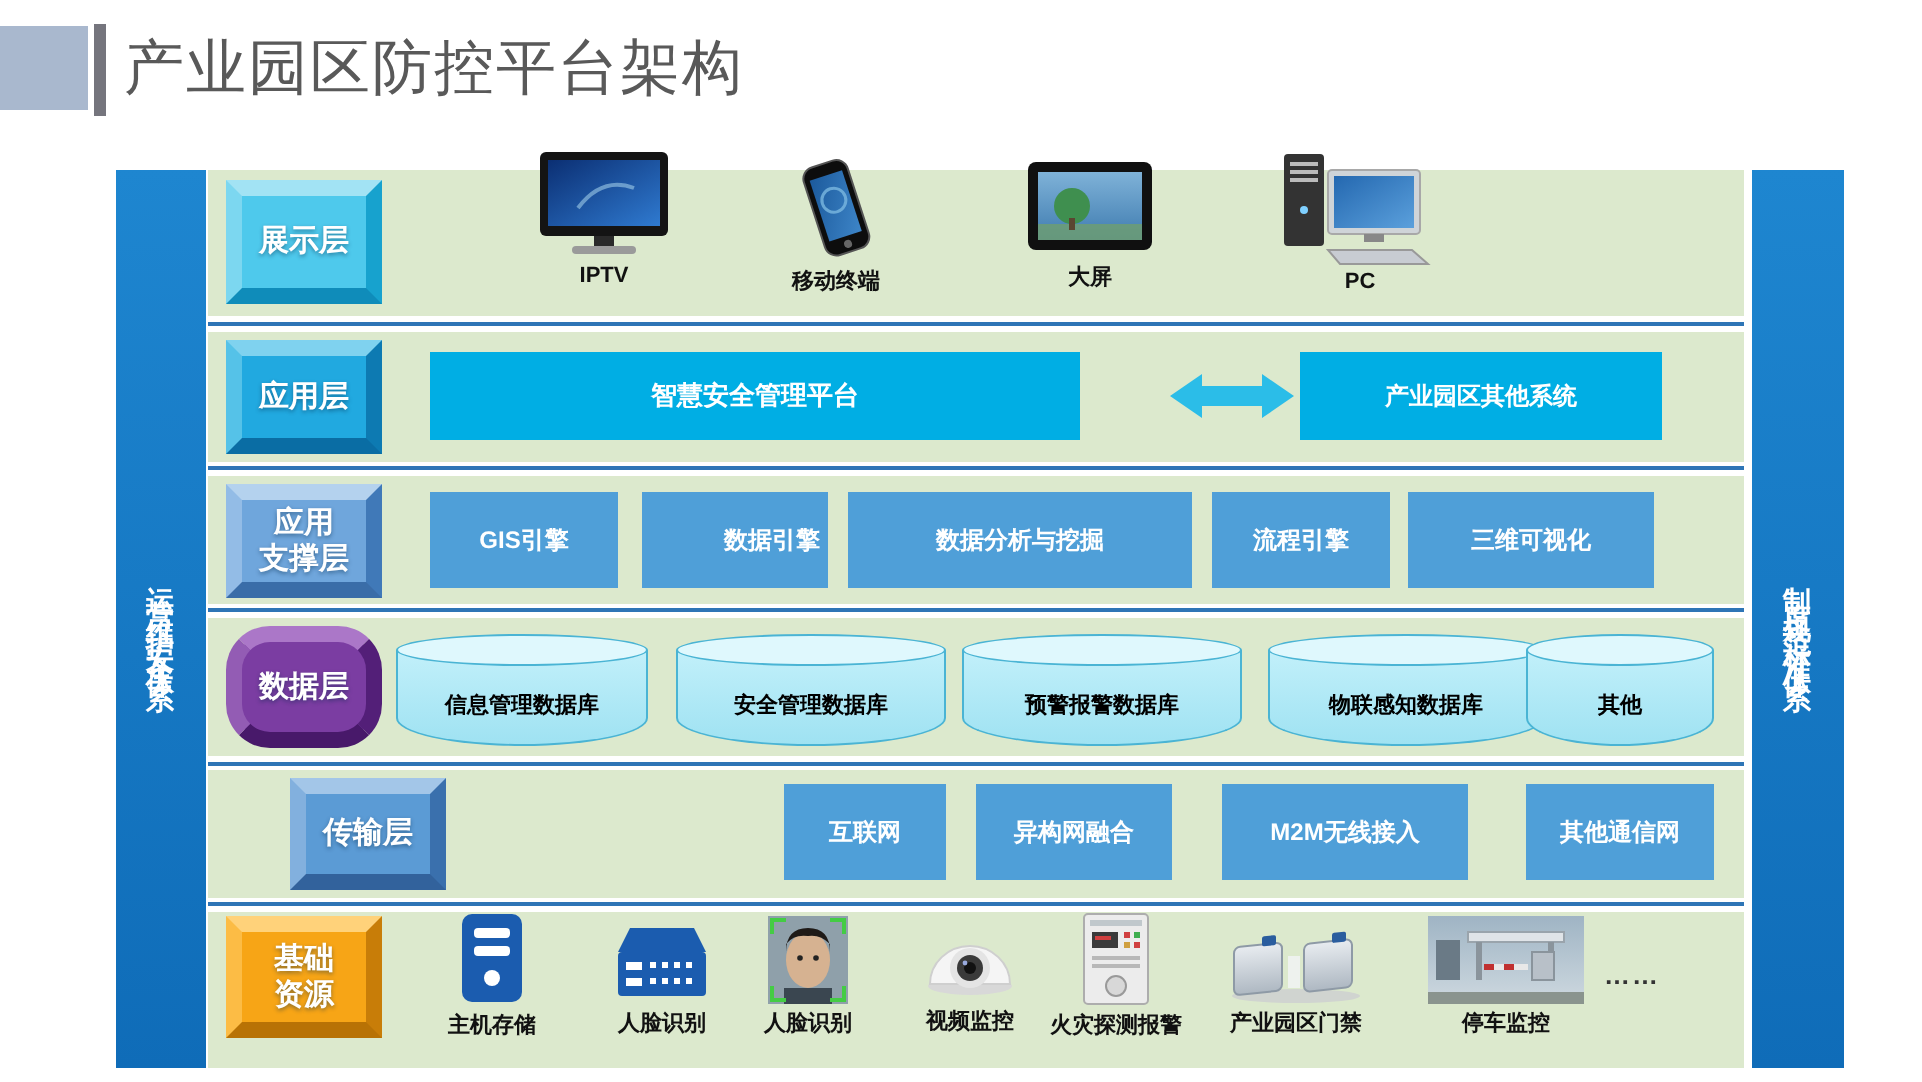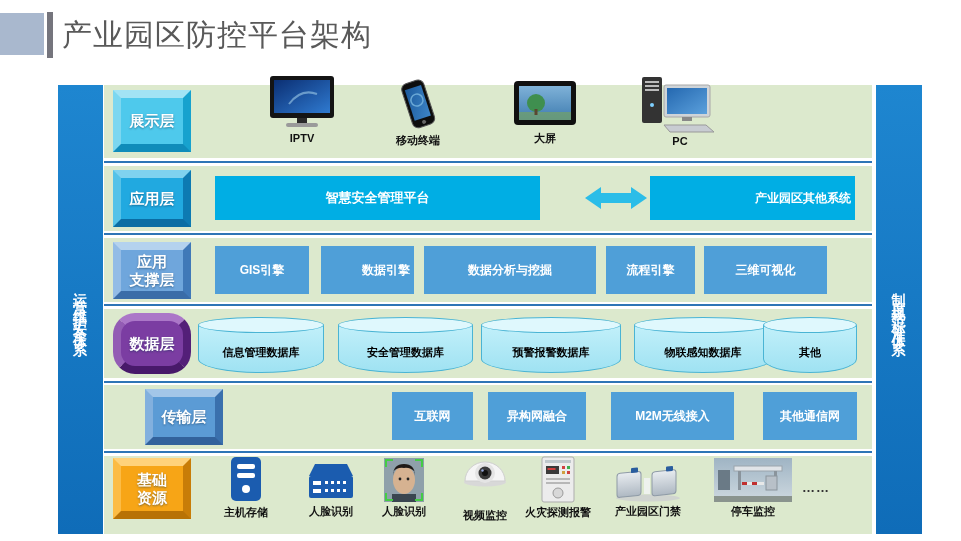--- a/index.html
+++ b/index.html
@@ -160,21 +160,21 @@
     </svg>
     <div class="cap">PC</div>
   </div>
 
   <div class="box app" style="left:215px;top:176px;width:325px;height:44px;">
     <span>智慧安全管理平台</span>
   </div>
   <svg style="position:absolute;left:584px;top:183px;" width="64" height="30">
     <polygon points="1,15 17,4 17,10 47,10 47,4 63,15 47,26 47,20 17,20 17,26" fill="#2bbde8"></polygon>
   </svg>
-  <div class="box app" style="left:650px;top:176px;width:205px;height:44px;font-size:12px;justify-content:flex-end;">
+  <div class="box app" style="left:650px;top:176px;width:181px;height:44px;font-size:12px;">
     <span>产业园区其他系统</span>
   </div>
 
   <div class="box mid" style="left:215px;top:246px;width:94px;height:48px;">
       <span>GIS引擎</span>
     </div>
   <div class="box mid" style="left:321px;top:246px;width:93px;height:48px;justify-content:flex-end;">
       <span>数据引擎</span>
     </div>
   <div class="box mid" style="left:424px;top:246px;width:172px;height:48px;">
@@ -257,21 +257,21 @@
       <rect x="0" y="0" width="40" height="44" fill="#8fa0aa"></rect>
       <rect x="8" y="36" width="24" height="8" fill="#3a4650"></rect>
       <ellipse cx="20" cy="22" rx="11" ry="14" fill="#d6b291"></ellipse>
       <path d="M9 18 Q9 6 20 6 Q31 6 31 18 L31 14 Q26 9 20 10 Q13 9 9 14 Z" fill="#1f1a17"></path>
       <circle cx="16" cy="21" r="1.4" fill="#222"></circle>
         <circle cx="24" cy="21" r="1.4" fill="#222"></circle>
       <path d="M2 9 V2 H9 M31 2 H38 V9 M38 35 V42 H31 M9 42 H2 V35" stroke="#44cc44" stroke-width="2" fill="none"></path>
     </svg>
     <div class="cap">人脸识别</div>
   </div>
-  <div class="figure" style="left:444px;top:448px;width:82px;gap:16px;">
+  <div class="figure" style="left:444px;top:459px;width:82px;">
     <svg width="48" height="42">
       <ellipse cx="24" cy="34" rx="21" ry="4.5" fill="#d8d8d8"></ellipse>
       <path d="M4 33 A20 19 0 1 1 44 33 Z" fill="#f5f5f5" stroke="#cfcfcf"></path>
       <circle cx="24" cy="25" r="10" fill="#e4e4e4"></circle>
       <circle cx="24" cy="25" r="6.5" fill="#3a3a3a"></circle>
       <circle cx="24" cy="25" r="3" fill="#111"></circle>
       <circle cx="21.5" cy="22.5" r="1.2" fill="#9ad"></circle>
     </svg>
     <div class="cap">视频监控</div>
   </div>

